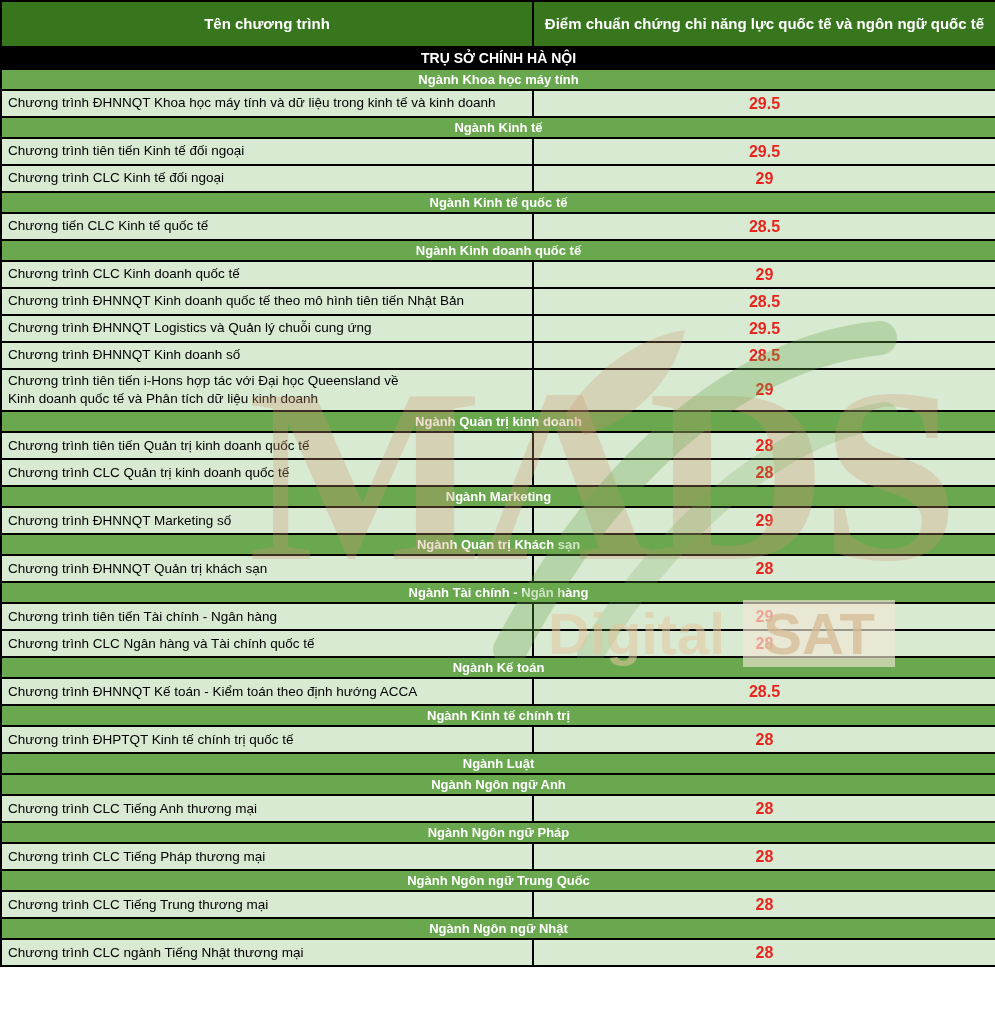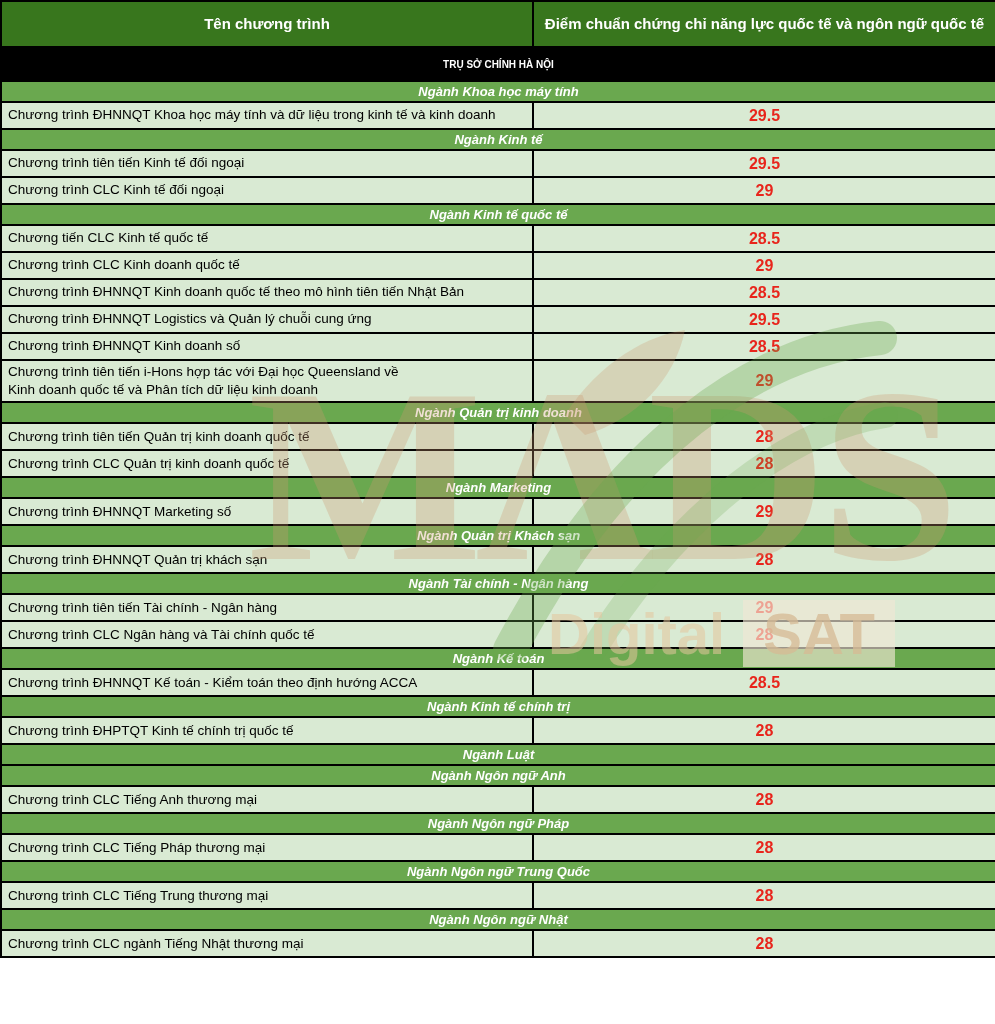--- a/index.html
+++ b/index.html
@@ -30,33 +30,32 @@
     font-size:15px;
     line-height:1.3;
     text-align:center;
     height:46px;
     padding:2px 10px;
   }
   tr.campus th{
     background:var(--band-black,#000);
     color:#fff;
     font-weight:bold;
-    font-size:10px;
-    text-align:center;
-    height:34px;
+    font-size:14px;
+    text-align:center;
+    height:22px;
     border-bottom-width:0;
   }
   tr.section td{
     background:var(--section-green,#6aa84f);
     color:#fff;
     font-weight:bold;
     font-size:13px;
     text-align:center;
     height:21px;
-    font-style:italic;
   }
   tr.row td{
     background:var(--row-bg,#d9ead3);
     height:27px;
   }
   tr.row.tall td{height:42px;}
   tr.row td.prog{
     color:#000;
     font-size:13.5px;
     text-align:left;
@@ -145,20 +144,23 @@
           <td class="prog">Chương trình CLC Kinh tế đối ngoại</td>
           <td class="score">29</td>
         </tr>
         <tr class="section">
           <td colspan="2">Ngành Kinh tế quốc tế</td>
         </tr>
         <tr class="row">
           <td class="prog">Chương tiến CLC Kinh tế quốc tế</td>
           <td class="score">28.5</td>
         </tr>
+        <tr class="section">
+          <td colspan="2">Ngành Kinh doanh quốc tế</td>
+        </tr>
         <tr class="row">
           <td class="prog">Chương trình CLC Kinh doanh quốc tế</td>
           <td class="score">29</td>
         </tr>
         <tr class="row">
           <td class="prog">Chương trình ĐHNNQT Kinh doanh quốc tế theo mô hình tiên tiến Nhật Bản</td>
           <td class="score">28.5</td>
         </tr>
         <tr class="row">
           <td class="prog">Chương trình ĐHNNQT Logistics và Quản lý chuỗi cung ứng</td>

